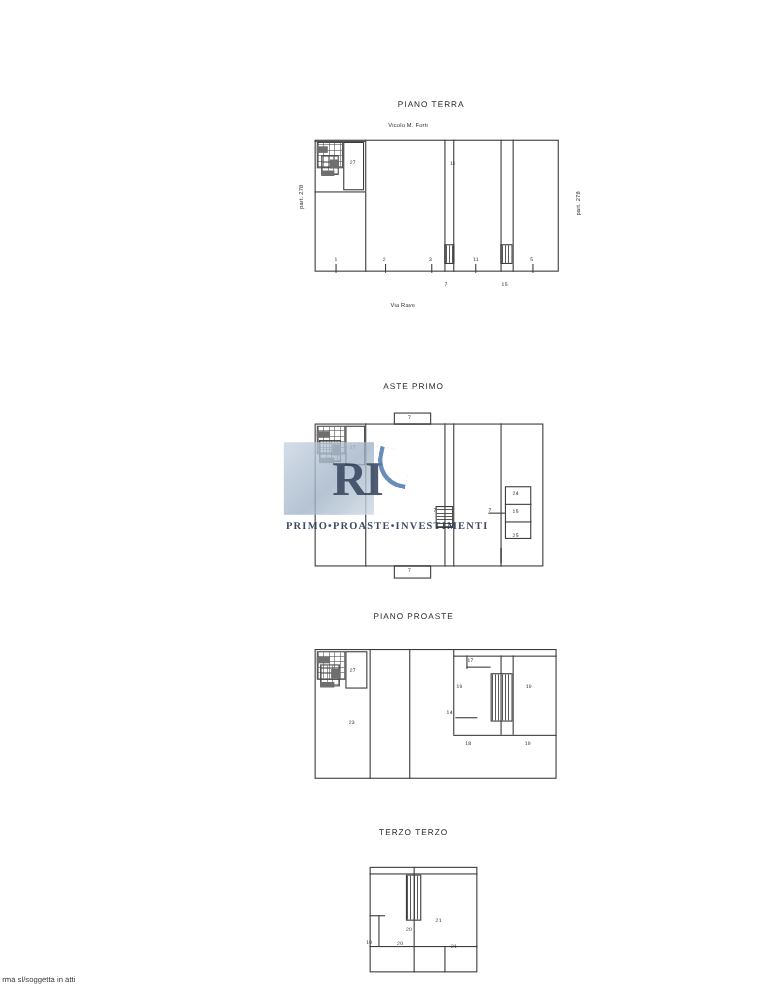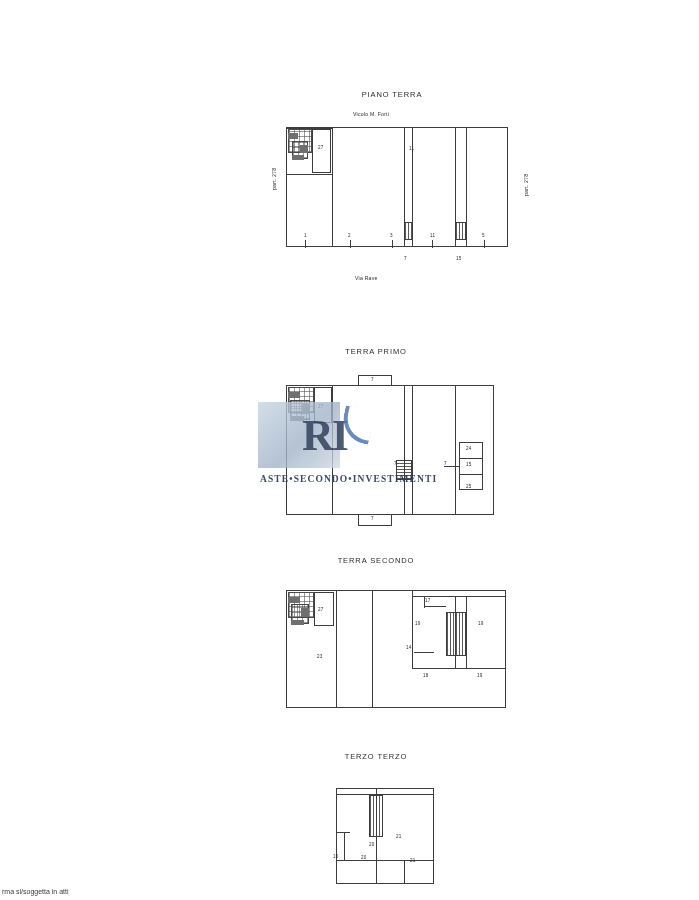--- a/index.html
+++ b/index.html
@@ -178,21 +178,21 @@
   <div class="lbl sm" style="left:456px; top:256px;">15</div>
 
   <div class="thin vline" style="left:305px; top:240px; height:8px;"></div>
   <div class="thin vline" style="left:350px; top:240px; height:8px;"></div>
   <div class="thin vline" style="left:392px; top:240px; height:8px;"></div>
   <div class="thin vline" style="left:432px; top:240px; height:8px;"></div>
   <div class="thin vline" style="left:484px; top:240px; height:8px;"></div>
 
   <div class="lbl" style="left:355px; top:275px;">Via Rave</div>
 
-  <div class="plan-title" style="left:316px; top:347px; width:120px;">TERRA PRIMO</div>
+  <div class="plan-title" style="left:316px; top:347px; width:120px;">ASTE PRIMO</div>
 
   <div class="box" style="left:286px; top:385px; width:208px; height:130px;"></div>
   <div class="thin vline" style="left:332px; top:385px; height:130px;"></div>
   <div class="thin vline" style="left:404px; top:385px; height:130px;"></div>
   <div class="thin vline" style="left:412px; top:385px; height:130px;"></div>
   <div class="thin vline" style="left:455px; top:385px; height:130px;"></div>
 
   <div class="box" style="left:358px; top:375px; width:34px; height:11px;"></div>
   <div class="lbl sm" style="left:371px; top:377px;">7</div>
   <div class="box" style="left:358px; top:514px; width:34px; height:12px;"></div>
@@ -216,24 +216,24 @@
   <div class="lbl sm" style="left:466px; top:462px;">15</div>
   <div class="lbl sm" style="left:466px; top:484px;">25</div>
   <div class="thin hline" style="left:444px; top:466px; width:15px;"></div>
   <div class="lbl sm" style="left:444px; top:461px;">7</div>
   <div class="thin vline" style="left:455px; top:498px; height:14px;"></div>
 
   <div class="watermark">
     <div class="wm-box"></div>
     <div class="wm-mono">RI</div>
     <div class="wm-swoosh"></div>
-    <div class="wm-text">ASTE•SECONDO•INVESTIMENTI</div>
+    <div class="wm-text">PRIMO•PROASTE•INVESTIMENTI</div>
   </div>
 
-  <div class="plan-title" style="left:316px; top:556px; width:120px;">TERRA SECONDO</div>
+  <div class="plan-title" style="left:316px; top:556px; width:120px;">PIANO PROASTE</div>
 
   <div class="box" style="left:286px; top:590px; width:220px; height:118px;"></div>
   <div class="thin vline" style="left:336px; top:590px; height:118px;"></div>
   <div class="thin vline" style="left:372px; top:590px; height:118px;"></div>
   <div class="thin vline" style="left:412px; top:590px; height:78px;"></div>
   <div class="thin hline" style="left:412px; top:668px; width:94px;"></div>
   <div class="thin hline" style="left:412px; top:596px; width:94px;"></div>
   <div class="thin vline" style="left:455px; top:596px; height:72px;"></div>
   <div class="thin vline" style="left:466px; top:596px; height:72px;"></div>
 

